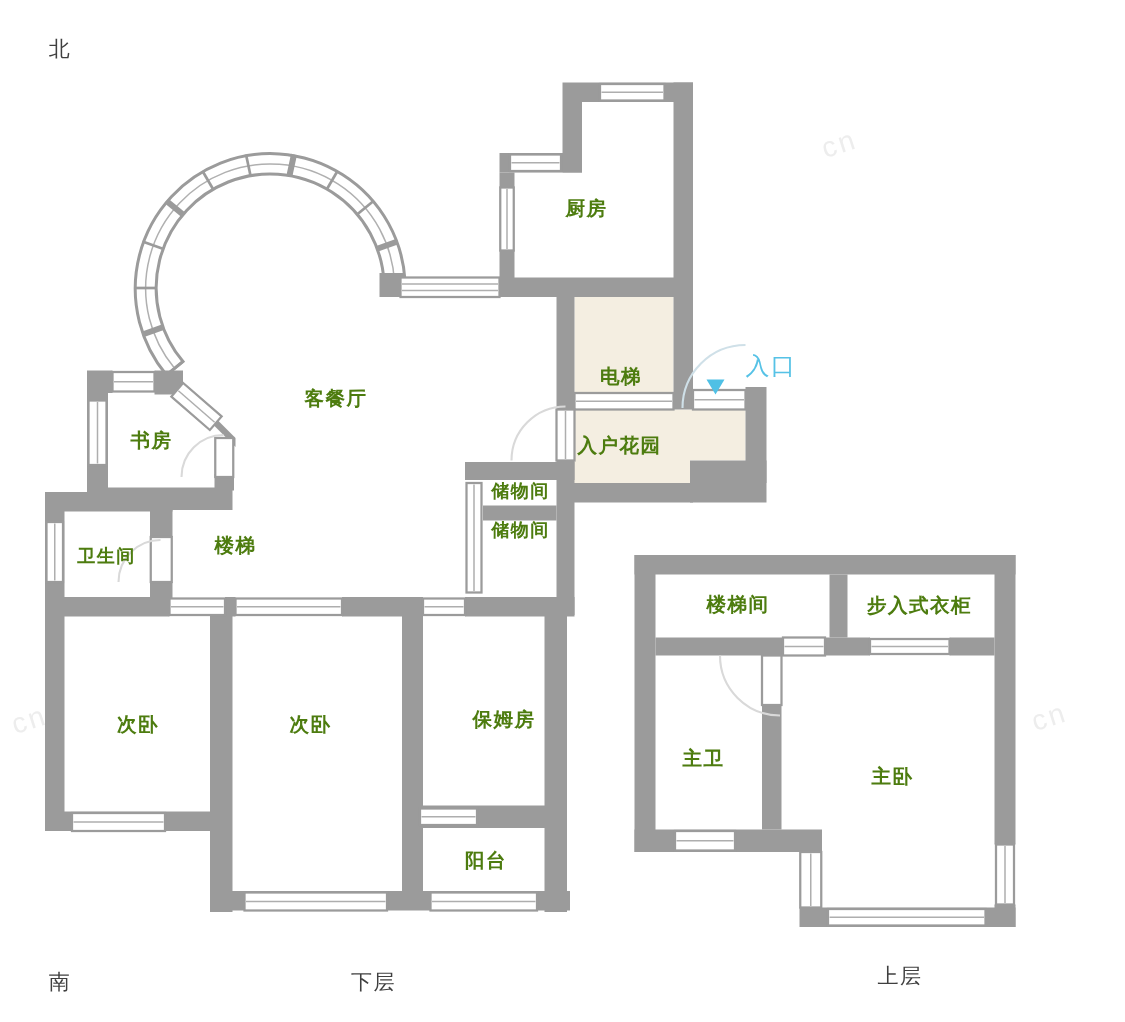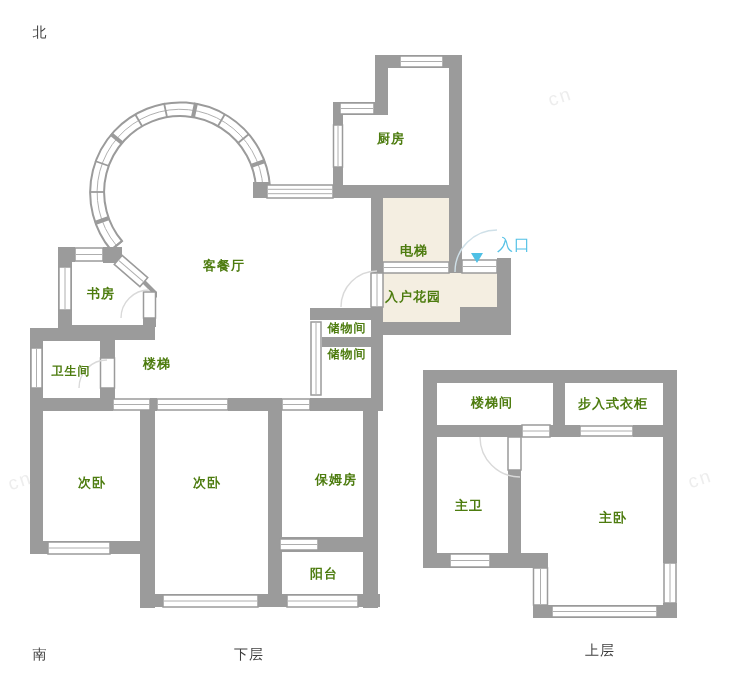--- a/index.html
+++ b/index.html
@@ -183,21 +183,21 @@
   <div class="lbl" style="left:347px;top:354px;font-size:12px">储物间</div>
   <div class="lbl" style="left:157px;top:364px">楼梯</div>
   <div class="lbl" style="left:71px;top:371px;font-size:12px">卫生间</div>
   <div class="lbl" style="left:92px;top:483px">次卧</div>
   <div class="lbl" style="left:207px;top:483px">次卧</div>
   <div class="lbl" style="left:336px;top:480px">保姆房</div>
   <div class="lbl" style="left:324px;top:574px">阳台</div>
   <div class="lbl" style="left:492px;top:403px">楼梯间</div>
   <div class="lbl" style="left:613px;top:404px">步入式衣柜</div>
   <div class="lbl" style="left:469px;top:506px">主卫</div>
-  <div class="lbl" style="left:613px;top:518px">主卧</div>
+  <div class="lbl" style="left:595px;top:518px">主卧</div>
 
   <div class="lbl entrance" style="left:478px;top:245px">入口</div>
 
   <div class="lbl compass" style="left:40px;top:33px">北</div>
   <div class="lbl compass" style="left:40px;top:655px">南</div>
   <div class="lbl compass" style="left:249px;top:655px">下层</div>
   <div class="lbl compass" style="left:600px;top:651px">上层</div>
 
   <div class="wm" style="left:548px;top:86px">cn</div>
   <div class="wm" style="left:688px;top:468px">cn</div>

